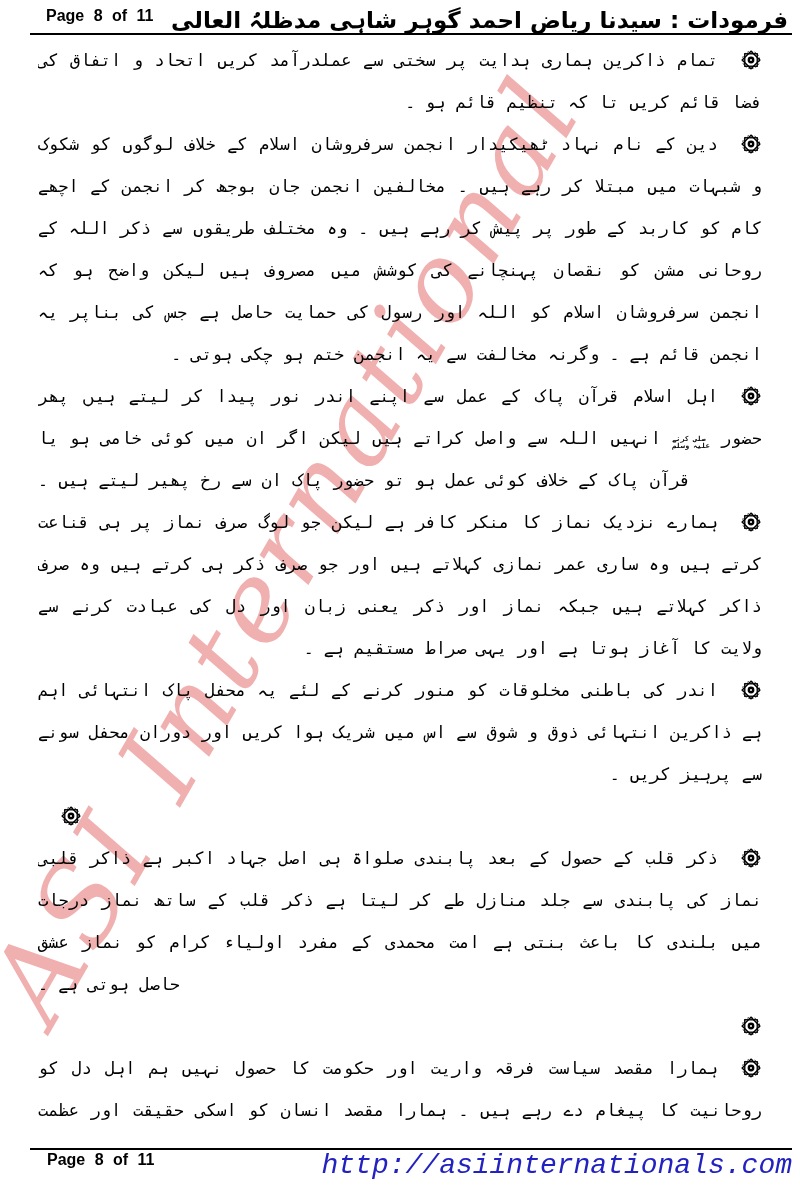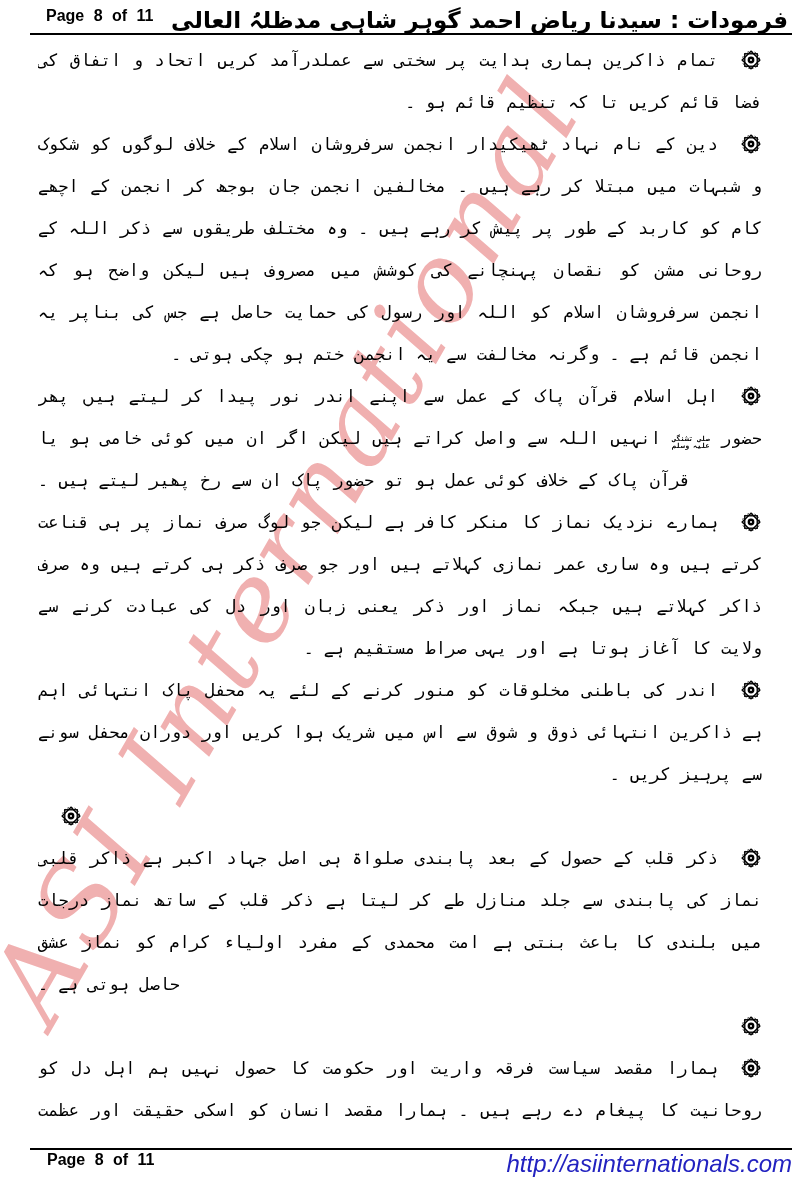--- a/index.html
+++ b/index.html
@@ -71,22 +71,22 @@
   
   .footer {
     position:absolute; z-index:1;
     left:30px; right:8px; top:1148px;
     border-top:2px solid #000;
     display:flex; justify-content:space-between; align-items:flex-start;
     padding-top:1px;
   }
   .footer .page-label { padding-left:17px; }
   .footer-url {
-    font-family:Liberation Sans, sans-serif; font-style:italic;
-    font-size:24px; line-height:1.1;
+    font-family:Liberation Mono, monospace; font-style:italic;
+    font-size:28px; line-height:1.1;
     text-decoration:none;
   }
 </style>
 </head>
 <body>
 
 <div class="watermark" style="color: rgb(240, 176, 176);">ASI International</div>
 
 <div class="header">
   <div class="page-label">Page 8 of 11</div>
@@ -114,21 +114,21 @@
         <circle r="1.1" fill="#fff"></circle>
       </svg><span>دین کے نام نہاد ٹھیکیدار انجمن سرفروشان اسلام کے خلاف لوگوں کو شکوک و شبہات میں مبتلا کر رہے ہیں ۔ مخالفین انجمن جان بوجھ کر انجمن کے اچھے کام کو کاربد کے طور پر پیش کر رہے ہیں ۔ وہ مختلف طریقوں سے ذکر اللہ کے روحانی مشن کو نقصان پہنچانے کی کوشش میں مصروف ہیں لیکن واضح ہو کہ انجمن سرفروشان اسلام کو اللہ اور رسول کی حمایت حاصل ہے جس کی بناپر یہ انجمن قائم ہے ۔ وگرنہ مخالفت سے یہ انجمن ختم ہو چکی ہوتی ۔</span></p>
     <p class="end-left"><svg class="bullet" viewBox="-12 -12 24 24">
         <g fill="none" stroke="#000" stroke-width="1.5">
           <rect x="-6.8" y="-6.8" width="13.6" height="13.6"></rect>
           <rect x="-6.8" y="-6.8" width="13.6" height="13.6" transform="rotate(45)"></rect>
           <circle r="9.4" stroke-width="1" stroke-dasharray="1.6 2.4"></circle>
         </g>
         <circle r="3.7" fill="#000"></circle>
         <circle r="1.1" fill="#fff"></circle>
-      </svg><span>اہل اسلام قرآن پاک کے عمل سے اپنے اندر نور پیدا کر لیتے ہیں پھر حضور <span class="saw-mark"><span>صلی تشنگی</span><span>علیہ وسلم</span></span> انہیں اللہ سے واصل کراتے ہیں لیکن اگر ان میں کوئی خامی ہو یا قرآن پاک کے خلاف کوئی عمل ہو تو حضور پاک ان سے رخ پھیر لیتے ہیں ۔</span></p>
+      </svg><span>اہل اسلام قرآن پاک کے عمل سے اپنے اندر نور پیدا کر لیتے ہیں پھر حضور <span class="saw-mark"><span>صلی کرنے</span><span>علیہ وسلم</span></span> انہیں اللہ سے واصل کراتے ہیں لیکن اگر ان میں کوئی خامی ہو یا قرآن پاک کے خلاف کوئی عمل ہو تو حضور پاک ان سے رخ پھیر لیتے ہیں ۔</span></p>
     <p class="end-right"><svg class="bullet" viewBox="-12 -12 24 24">
         <g fill="none" stroke="#000" stroke-width="1.5">
           <rect x="-6.8" y="-6.8" width="13.6" height="13.6"></rect>
           <rect x="-6.8" y="-6.8" width="13.6" height="13.6" transform="rotate(45)"></rect>
           <circle r="9.4" stroke-width="1" stroke-dasharray="1.6 2.4"></circle>
         </g>
         <circle r="3.7" fill="#000"></circle>
         <circle r="1.1" fill="#fff"></circle>
       </svg><span>ہمارے نزدیک نماز کا منکر کافر ہے لیکن جو لوگ صرف نماز پر ہی قناعت کرتے ہیں وہ ساری عمر نمازی کہلاتے ہیں اور جو صرف ذکر ہی کرتے ہیں وہ صرف ذاکر کہلاتے ہیں جبکہ نماز اور ذکر یعنی زبان اور دل کی عبادت کرنے سے ولایت کا آغاز ہوتا ہے اور یہی صراط مستقیم ہے ۔</span></p>
     <p class="end-right"><svg class="bullet" viewBox="-12 -12 24 24">

